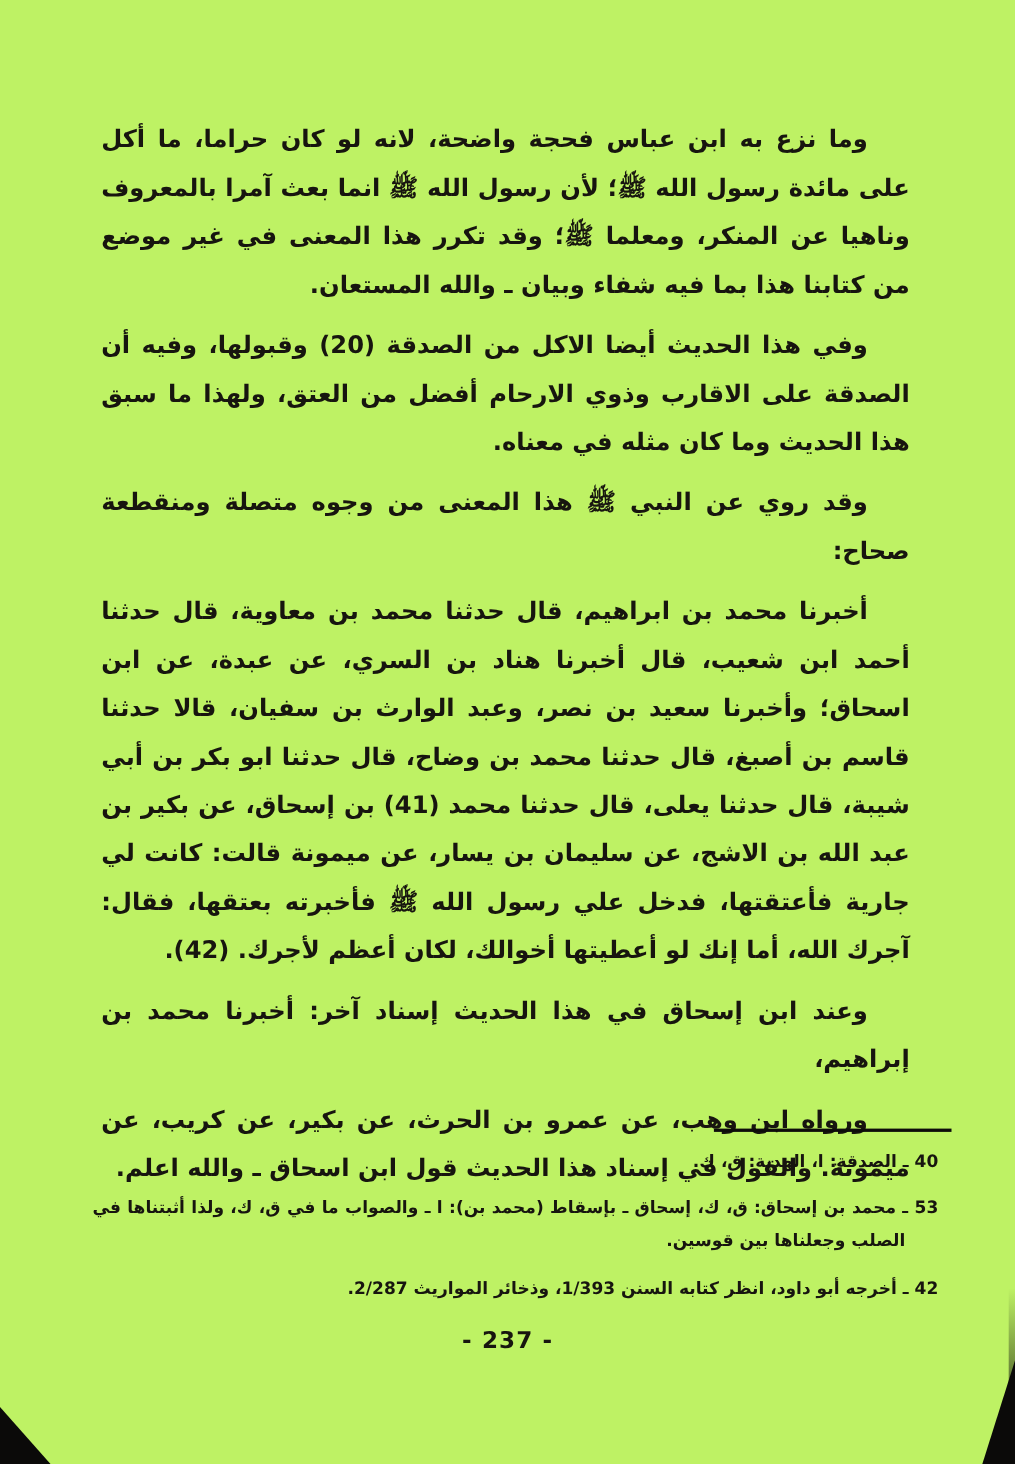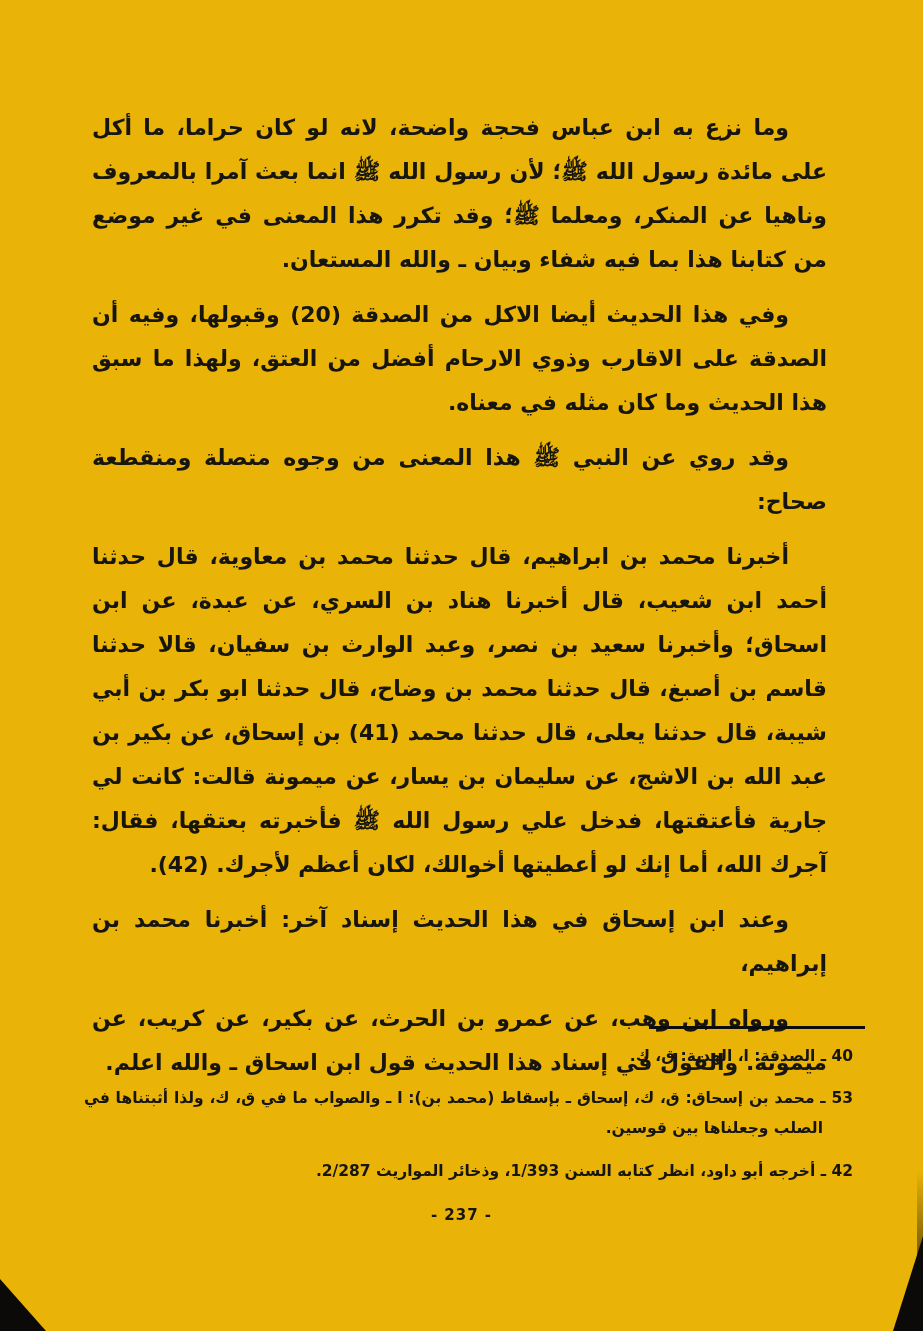--- a/index.html
+++ b/index.html
@@ -5,21 +5,21 @@
   html, body {
     margin: 0;
     padding: 0;
     background: #e8e6e1;
   }
   .page {
     position: relative;
     width: 923px;
     height: 1331px;
     margin: 0 auto;
-    background: #eab308;
+    background: #bef264;
     overflow: hidden;
     direction: rtl;
     font-family: "DejaVu Sans", sans-serif;
     color: #151412;
   }
   .text-block {
     position: absolute;
     top: 106px;
     right: 96px;
     left: 92px;
@@ -55,21 +55,21 @@
     text-indent: -30px;
     color: #17150f;
   }
   .page-number {
     position: absolute;
     top: 1206px;
     left: 0;
     right: 0;
     text-align: center;
     direction: ltr;
-    font-size: 15px;
+    font-size: 21px;
     font-weight: 700;
     letter-spacing: 1px;
     color: #17150f;
   }
   
   .artifact-bl {
     position: absolute;
     left: 0;
     bottom: 0;
     width: 0;

